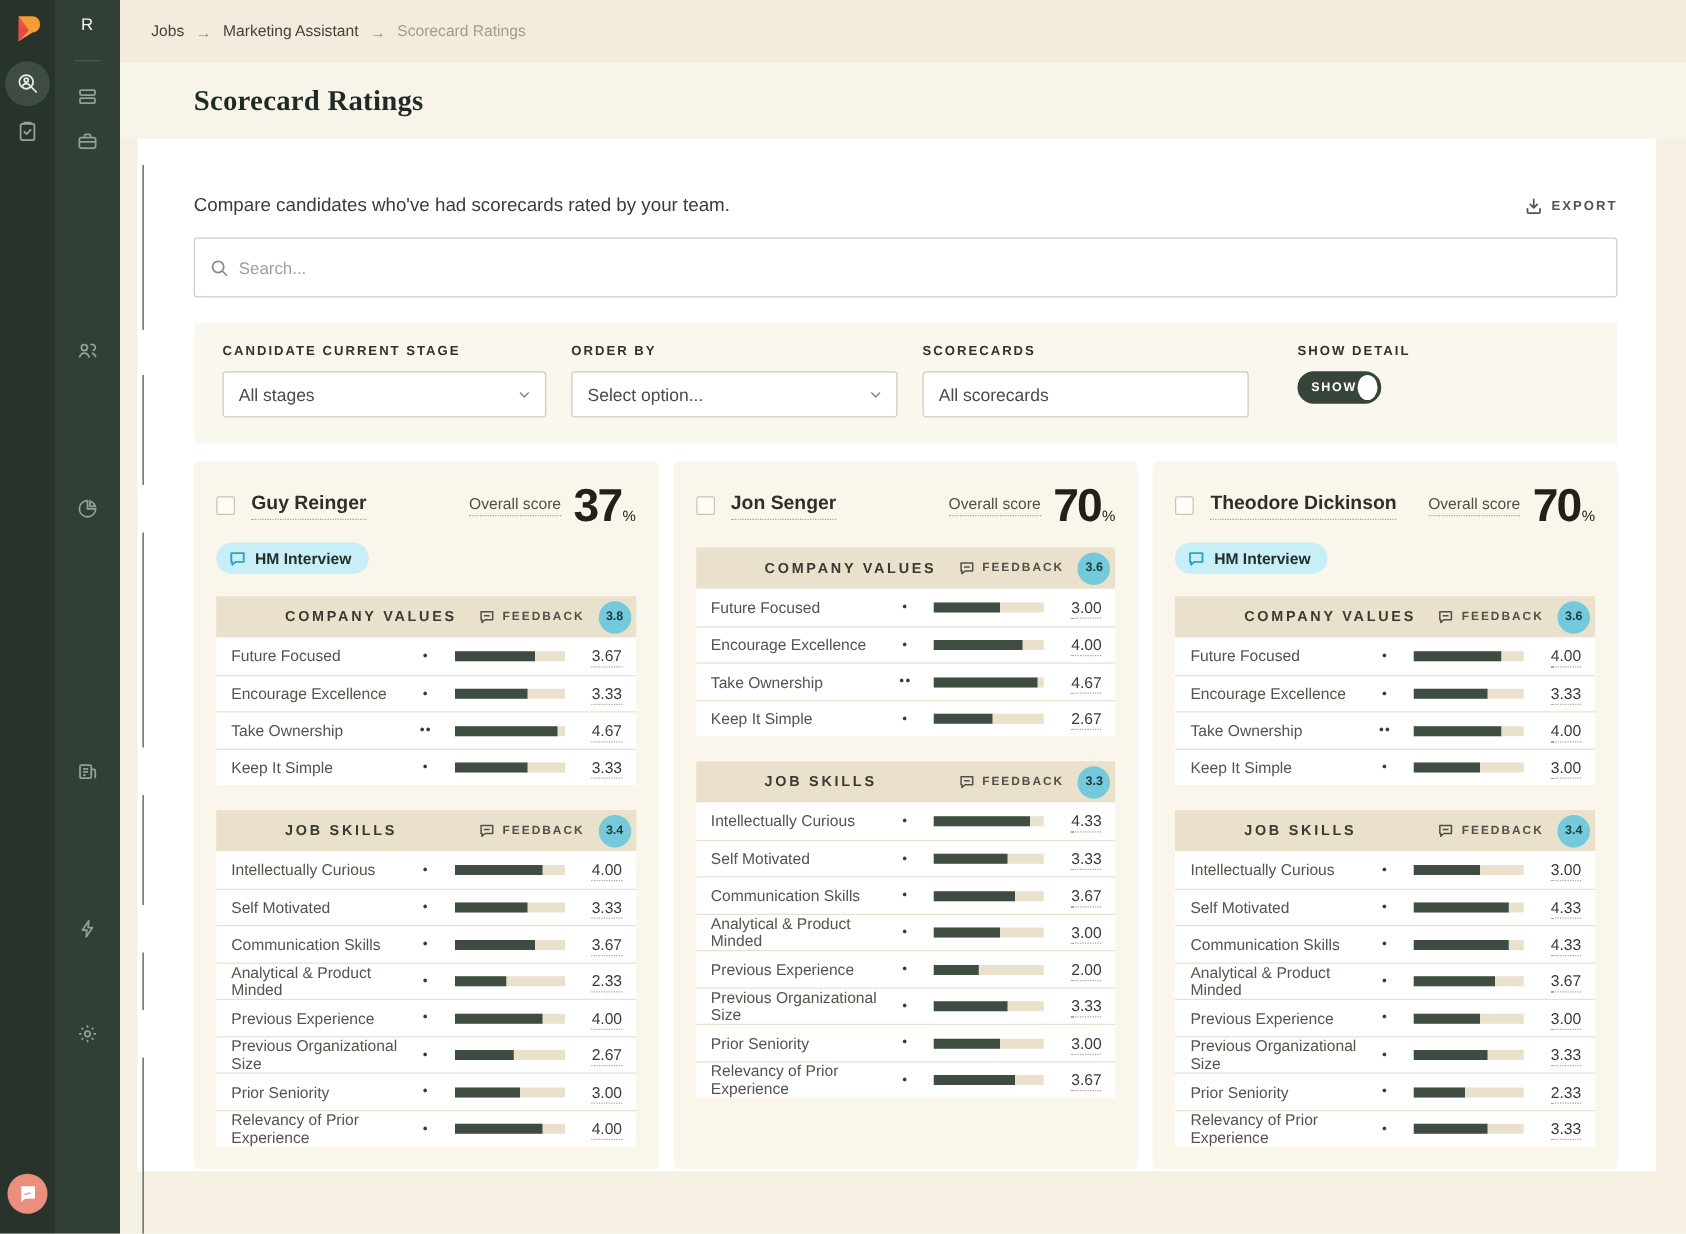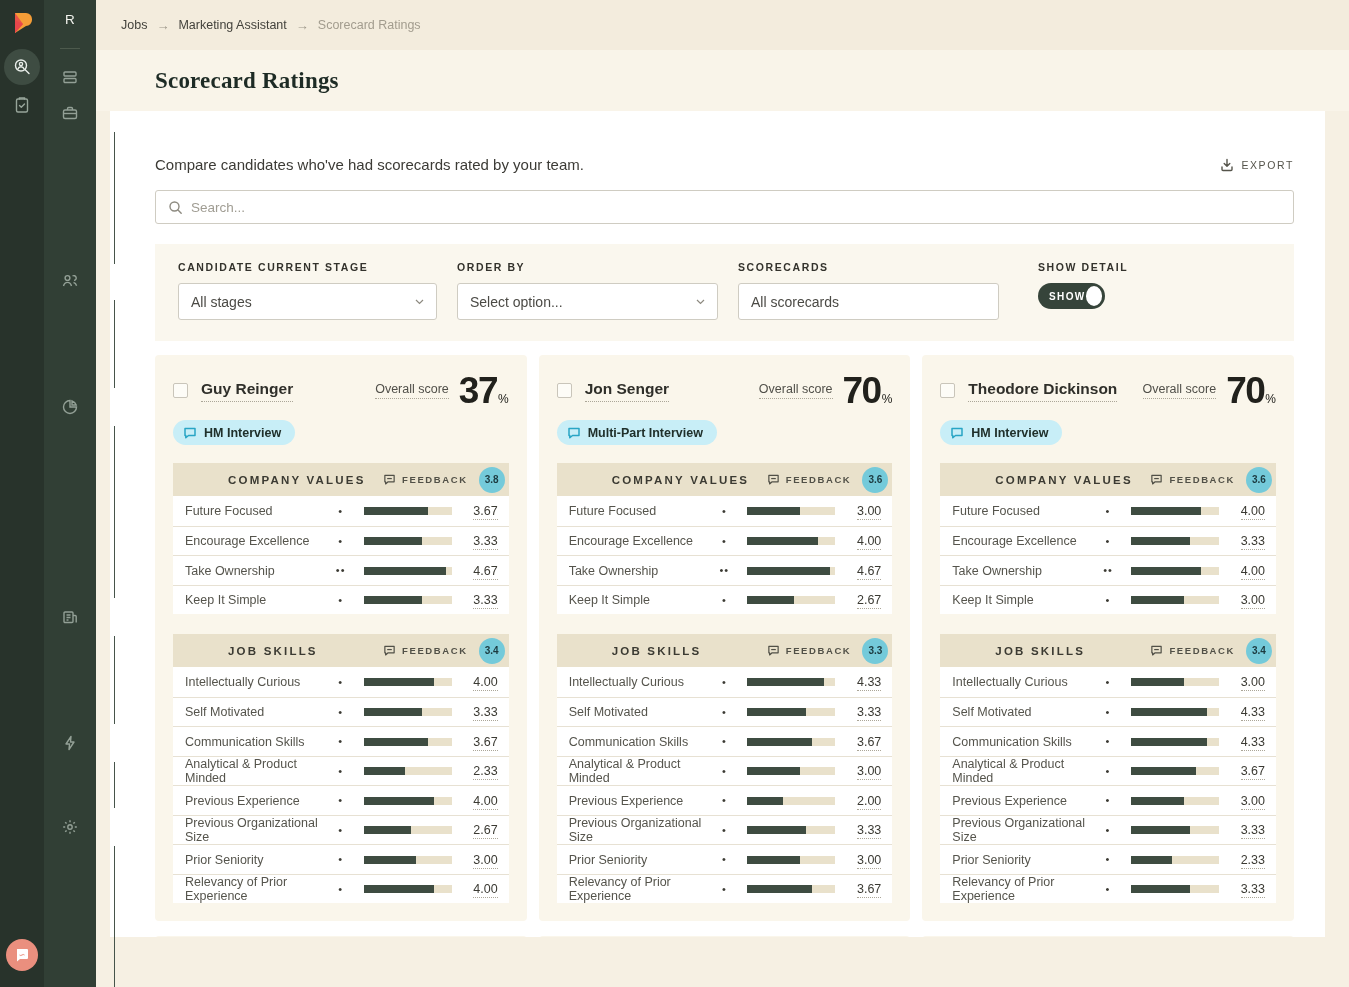--- a/index.html
+++ b/index.html
@@ -30,23 +30,23 @@
   .crumb-current { color:#a29c8e; }
   .crumb-link { cursor:pointer; }
   .title-band { height:61px; background:#f9f4e9; display:flex; align-items:center; padding-left:59px; }
   .page-title { font-family:"Liberation Serif","DejaVu Serif",serif; font-size:23px; font-weight:700;
                 color:#1e2b25; letter-spacing:.2px; }
   .panel { margin:0 24px 0 14px; background:#ffffff; height:826px; padding:45px 31px 20px 45px; overflow:hidden; }
 
   .intro-row { display:flex; align-items:center; }
   .intro-text { font-size:15px; color:#3c3b36; }
   .export-btn { margin-left:auto; display:flex; align-items:center; gap:7px; color:#55544b;
-                font-size:10.5px; font-weight:400; letter-spacing:1.6px; cursor:pointer; }
-
-  .search-box { margin-top:17px; height:34px; border:1px solid #cfccc2; border-radius:3px; background:#fff;
+                font-size:10.5px; font-weight:700; letter-spacing:1.6px; cursor:pointer; }
+
+  .search-box { margin-top:17px; height:48px; border:1px solid #cfccc2; border-radius:3px; background:#fff;
                 display:flex; align-items:center; padding:0 12px; gap:8px; }
   .search-box input { border:none; outline:none; flex:1; font-size:13.5px; color:#4b4a45;
                       font-family:inherit; background:transparent; }
   .search-box input::placeholder { color:#a09d93; }
 
   .filters { margin-top:20px; background:#faf7ee; padding:17px 23px 21px; display:flex; }
   .fgroup { margin-right:20px; }
   .flabel { font-size:10.5px; font-weight:700; letter-spacing:1.6px; color:#33322c; margin-bottom:10px; }
   .fselect { height:37px; background:#fff; border:1px solid #cfccc2; border-radius:3px;
              display:flex; align-items:center; padding:0 12px; font-size:14px; color:#4b4a45; cursor:pointer; }
@@ -421,28 +421,20 @@
   <div class="card">
     <div class="card-head">
       <span class="checkbox"></span>
       <span class="cand-name">Jon Senger</span>
       <span class="overall-label">Overall score</span>
       <span class="overall-num">
         <span class="num">70</span>
                 <span class="pctsign">%</span>
       </span>
     </div>
-    <div>
-      <span class="pill">
-        <svg width="14" height="14" viewBox="0 0 14 14" fill="none" stroke="currentColor" stroke-width="1.5" stroke-linejoin="round">
-          <path d="M2 2.5 h10 v7 H5.5 L2.8 11.8 V9.5 H2 Z"></path>
-        </svg>
-        <span class="pill-label">Multi-Part Interview</span>
-      </span>
-    </div>
     <div class="sections">
   <div class="section">
     <div class="sec-head">
       <span class="sec-title">COMPANY VALUES</span>
       <span class="feedback">
         <svg width="13" height="13" viewBox="0 0 14 14" fill="none" stroke="currentColor" stroke-width="1.3" stroke-linejoin="round">
           <path d="M2 2.5 h10 v7 H5.5 L2.8 11.8 V9.5 H2 Z"></path>
           <path d="M4.5 6 h5"></path>
         </svg>
         <span class="fb-label">FEEDBACK</span>

